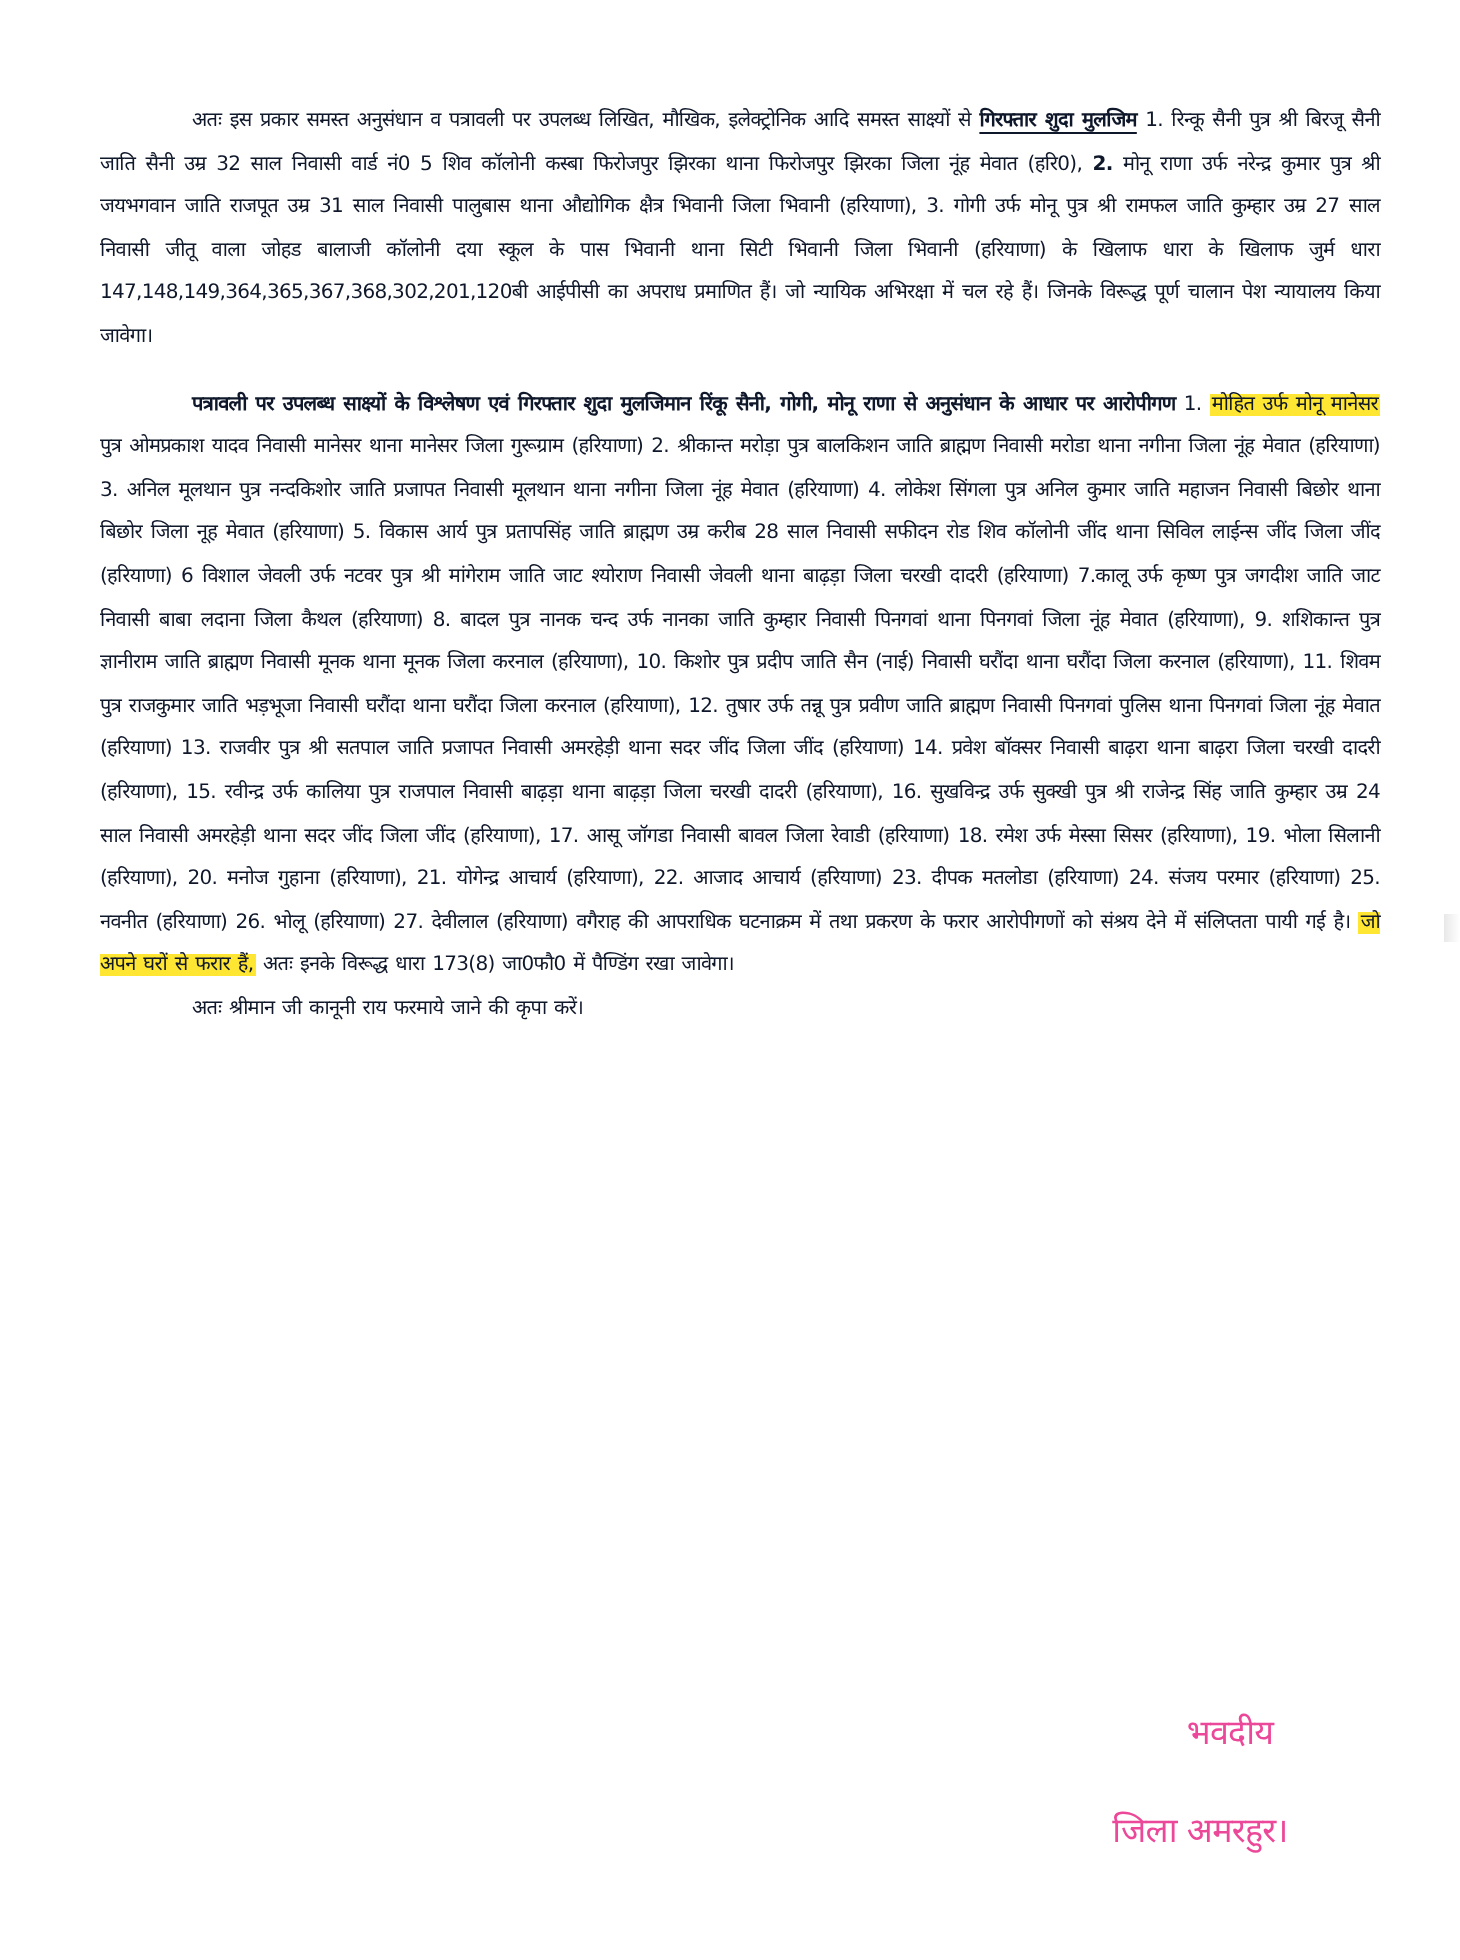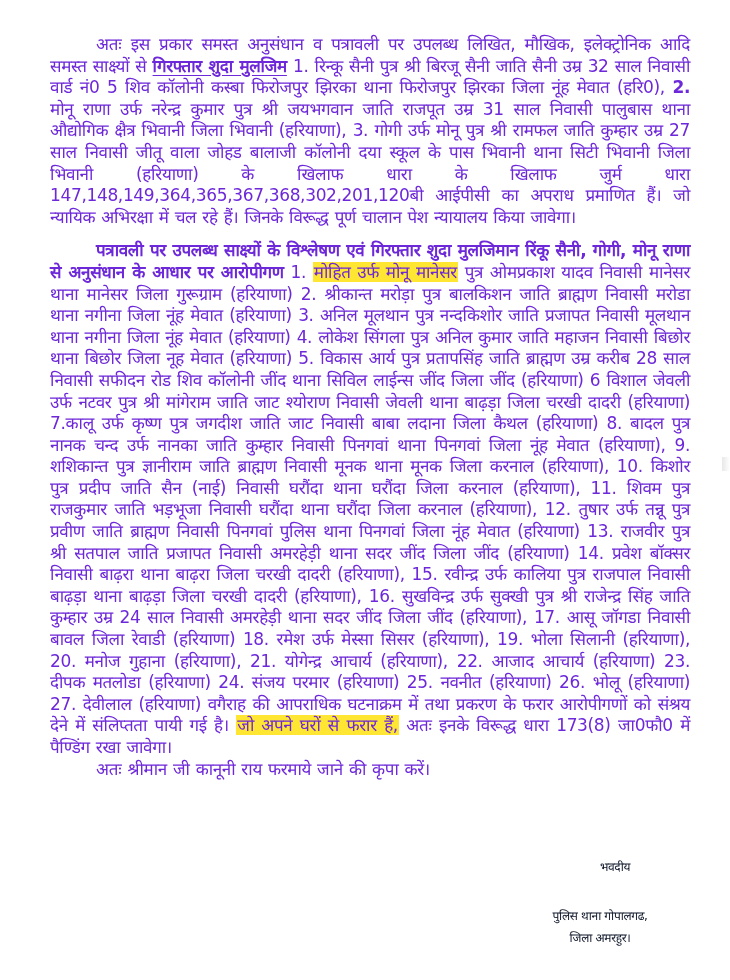--- a/index.html
+++ b/index.html
@@ -1,31 +1,31 @@
 <!DOCTYPE html>
 <html><head>
 <meta charset="utf-8">
 <style>
   html, body { margin: 0; padding: 0; background: #ffffff; }
   body { width: 730px; height: 980px; position: relative; overflow: hidden; }
   .page {
-    position: absolute; left: 50px; top: 34px; width: 640px;
+    position: absolute; left: 50px; top: 50px; width: 640px;
     font-family: "DejaVu Sans", "Liberation Sans", sans-serif;
-    font-size: 17px; line-height: 21.6px; color: #6d28d9;
+    font-size: 10px; line-height: 21.6px; color: #0f172a;
     letter-spacing: -0.35px; word-spacing: 1px;
   }
   .para { text-align: justify; text-align-last: left; margin: 0; }
   .para.indent { text-indent: 46px; }
   .gap { height: 12px; }
   .bold { font-weight: bold; }
   .uline { font-weight: bold; text-decoration: underline; text-underline-offset: 3px; }
   .hl { background: #ffe633; padding: 0 1px; }
   .closing { text-indent: 46px; }
   .sign { position: absolute; text-align: center; font-family: "DejaVu Sans", "Liberation Sans", sans-serif;
-          font-size: 12px; line-height: 21.6px; color: #0f172a; letter-spacing: -0.35px; }
+          font-size: 17px; line-height: 21.6px; color: #ec4899; letter-spacing: -0.35px; }
   .sign.yours { left: 560px; top: 857px; width: 110px; }
   .sign.officer { left: 510px; top: 906px; width: 180px; }
   .margin-mark { position: absolute; left: 722px; top: 457px; width: 8px; height: 14px;
     background: linear-gradient(to right, #e8e8e8, #ffffff); }
 </style>
 </head>
 <body>
 
 <div class="page">
   <p class="para indent"><span>अतः इस प्रकार समस्त अनुसंधान व पत्रावली पर उपलब्ध लिखित, मौखिक, इलेक्ट्रोनिक आदि समस्त साक्ष्यों से </span><span class="uline">गिरफ्तार शुदा मुलजिम</span><span>  1. रिन्कू सैनी पुत्र श्री बिरजू सैनी जाति सैनी उम्र 32 साल निवासी वार्ड नं0 5 शिव कॉलोनी कस्बा फिरोजपुर झिरका थाना फिरोजपुर झिरका जिला नूंह मेवात (हरि0), </span><span class="bold">2.</span><span> मोनू राणा उर्फ नरेन्द्र कुमार पुत्र श्री जयभगवान जाति राजपूत उम्र 31 साल निवासी पालुबास थाना औद्योगिक क्षैत्र भिवानी जिला भिवानी (हरियाणा), 3. गोगी उर्फ मोनू पुत्र श्री रामफल जाति कुम्हार उम्र 27 साल निवासी जीतू वाला जोहड बालाजी कॉलोनी दया स्कूल के पास भिवानी थाना सिटी भिवानी जिला भिवानी (हरियाणा) के खिलाफ धारा के खिलाफ जुर्म धारा 147,148,149,364,365,367,368,302,201,120बी आईपीसी का अपराध प्रमाणित हैं। जो न्यायिक अभिरक्षा में चल रहे हैं। जिनके विरूद्ध पूर्ण चालान पेश न्यायालय किया जावेगा।</span></p>
@@ -33,17 +33,16 @@
   <div class="gap"></div>
 
   <p class="para indent"><span class="bold">पत्रावली पर उपलब्ध साक्ष्यों के विश्लेषण एवं गिरफ्तार शुदा मुलजिमान रिंकू सैनी, गोगी, मोनू राणा से अनुसंधान के आधार पर आरोपीगण</span><span> 1. </span><span class="hl">मोहित उर्फ मोनू मानेसर</span><span> पुत्र ओमप्रकाश यादव निवासी मानेसर थाना मानेसर जिला गुरूग्राम (हरियाणा) 2. श्रीकान्त मरोड़ा पुत्र बालकिशन जाति ब्राह्मण निवासी मरोडा थाना नगीना जिला नूंह मेवात (हरियाणा) 3. अनिल मूलथान पुत्र नन्दकिशोर जाति प्रजापत निवासी मूलथान थाना नगीना जिला नूंह मेवात (हरियाणा) 4. लोकेश सिंगला पुत्र अनिल कुमार जाति महाजन निवासी बिछोर थाना बिछोर जिला नूह मेवात (हरियाणा) 5. विकास आर्य पुत्र प्रतापसिंह जाति ब्राह्मण उम्र करीब 28 साल निवासी सफीदन रोड शिव कॉलोनी जींद थाना सिविल लाईन्स जींद जिला जींद (हरियाणा) 6 विशाल जेवली उर्फ नटवर पुत्र श्री मांगेराम जाति जाट श्योराण निवासी जेवली थाना बाढ़ड़ा जिला चरखी दादरी (हरियाणा) 7.कालू उर्फ कृष्ण पुत्र जगदीश जाति जाट निवासी बाबा लदाना जिला कैथल (हरियाणा) 8. बादल पुत्र नानक चन्द उर्फ नानका जाति कुम्हार निवासी पिनगवां थाना पिनगवां जिला नूंह मेवात (हरियाणा), 9. शशिकान्त पुत्र ज्ञानीराम जाति ब्राह्मण निवासी मूनक थाना मूनक जिला करनाल (हरियाणा), 10. किशोर पुत्र प्रदीप जाति सैन (नाई) निवासी घरौंदा थाना घरौंदा जिला करनाल (हरियाणा), 11. शिवम पुत्र राजकुमार जाति भड़भूजा निवासी घरौंदा थाना घरौंदा जिला करनाल (हरियाणा), 12. तुषार उर्फ तन्नू पुत्र प्रवीण जाति ब्राह्मण निवासी पिनगवां पुलिस थाना पिनगवां जिला नूंह मेवात (हरियाणा) 13. राजवीर पुत्र श्री सतपाल जाति प्रजापत निवासी अमरहेड़ी थाना सदर जींद जिला जींद (हरियाणा) 14. प्रवेश बॉक्सर निवासी बाढ़रा थाना बाढ़रा जिला चरखी दादरी (हरियाणा), 15. रवीन्द्र उर्फ कालिया पुत्र राजपाल निवासी बाढ़ड़ा थाना बाढ़ड़ा जिला चरखी दादरी (हरियाणा), 16. सुखविन्द्र उर्फ सुक्खी पुत्र श्री राजेन्द्र सिंह जाति कुम्हार उम्र 24 साल निवासी अमरहेड़ी थाना सदर जींद जिला जींद (हरियाणा), 17. आसू जॉगडा निवासी बावल जिला रेवाडी (हरियाणा) 18. रमेश उर्फ मेस्सा सिसर (हरियाणा), 19. भोला सिलानी (हरियाणा), 20. मनोज गुहाना (हरियाणा), 21. योगेन्द्र आचार्य (हरियाणा),  22. आजाद आचार्य (हरियाणा) 23. दीपक मतलोडा (हरियाणा) 24. संजय परमार (हरियाणा) 25. नवनीत (हरियाणा) 26. भोलू (हरियाणा) 27. देवीलाल (हरियाणा) वगैराह की आपराधिक घटनाक्रम में तथा प्रकरण के फरार आरोपीगणों को संश्रय देने में संलिप्तता पायी गई है। </span><span class="hl">जो अपने घरों से फरार हैं,</span><span> अतः इनके विरूद्ध धारा 173(8) जा0फौ0 में पैण्डिंग रखा जावेगा।</span></p>
 
   <p class="para closing">अतः श्रीमान जी कानूनी राय फरमाये जाने की कृपा करें।</p>
 </div>
 
 <div class="sign yours">भवदीय</div>
 
 <div class="sign officer">
-  <div>पुलिस थाना गोपालगढ,</div>
   <div>जिला अमरहुर।</div>
 </div>
 
 <div class="margin-mark"></div>
 
 </body></html>

